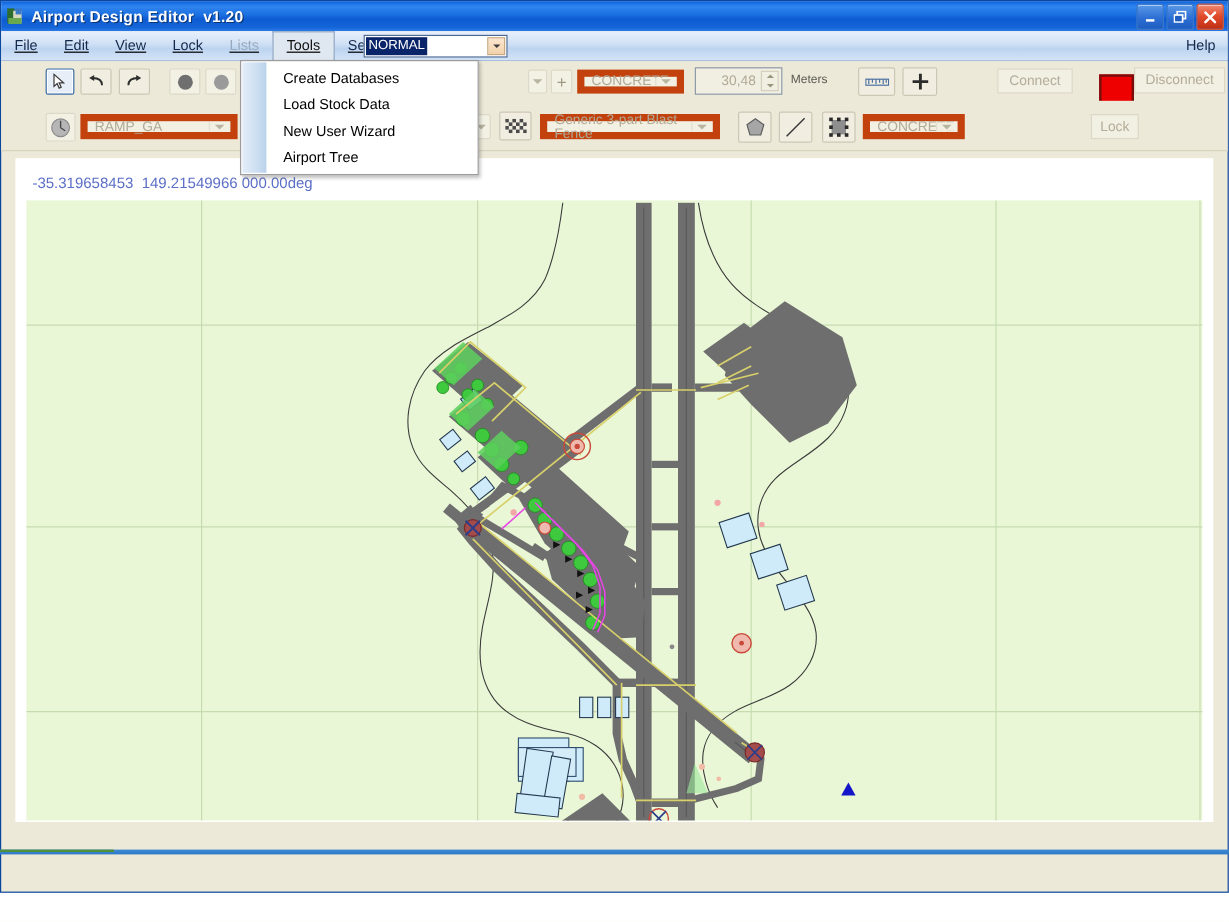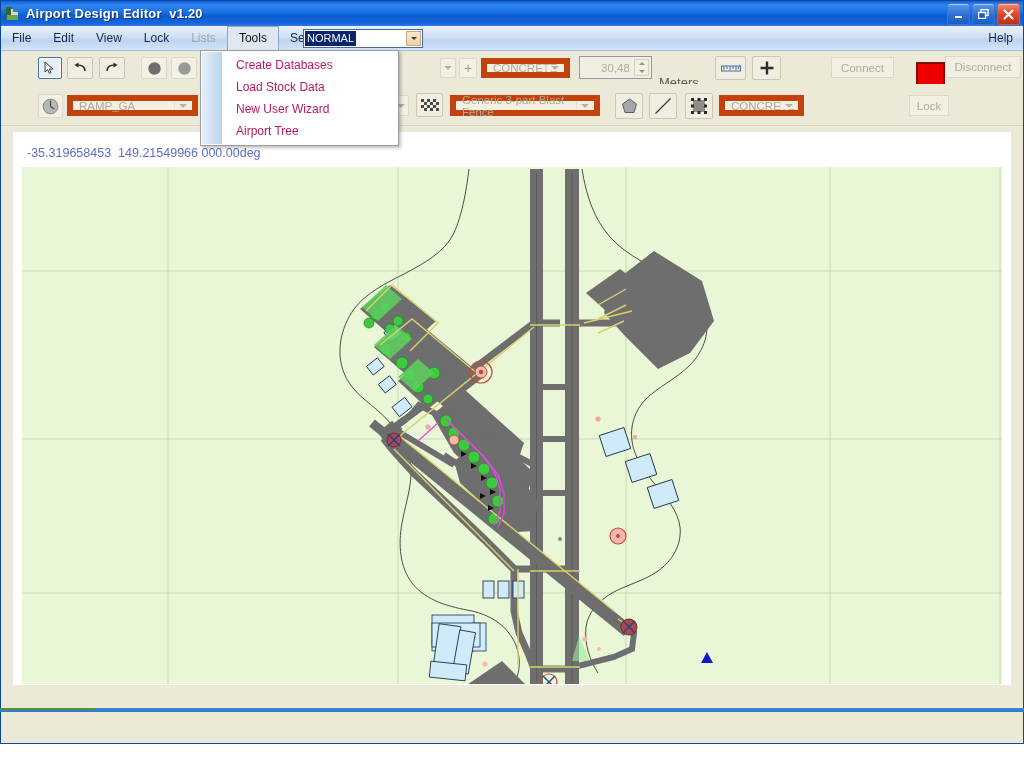--- a/index.html
+++ b/index.html
@@ -35,21 +35,21 @@
        display:flex;align-items:center;justify-content:center;
        box-shadow:inset 0 1px 0 rgba(255,255,255,.5);}
   .tbb.min{background:linear-gradient(180deg,#5b9ae8,#2d6fd4 55%,#1f5dc0);}
   .tbb.max{background:linear-gradient(180deg,#5b9ae8,#2d6fd4 55%,#1f5dc0);}
   .tbb.cls{background:linear-gradient(180deg,#f08a72,#e04a2a 48%,#c02f12);border-color:#d15a3c;}
   .gl{display:block;}
 
   
   .menubar{position:absolute;left:0;top:25px;width:1022px;height:24px;
     background:linear-gradient(180deg,#e8f0fb 0%,#cfe0f5 45%,#bcd4f0 60%,#d3e3f7 100%);
-    border-bottom:1px solid #a8bfdd;display:flex;align-items:center;}
+    border-bottom:1px solid #a8bfdd;display:flex;align-items:center;text-decoration:underline;}
   .mi{height:24px;line-height:24px;padding:0 11px;color:#14284b;font-size:12px;cursor:default;}
   .mi.disabled{color:#9aa8bb;text-align:center;}
   .mi.open{background:#dfe7f1;border-left:1px solid #8fa7c4;border-right:1px solid #8fa7c4;
            border-top:1px solid #8fa7c4;box-sizing:border-box;line-height:23px;color:#111;}
   .menu-help{position:absolute;right:10px;top:0;height:24px;line-height:24px;color:#14284b;font-size:12px;}
 
   
   .mode-combo{position:absolute;left:302px;top:28px;width:120px;height:19px;
     border:1px solid #4a6a94;background:#fff;display:flex;align-items:center;box-sizing:border-box;}
   .mode-val{background:#0a246a;color:#fff;font-size:11px;padding:1px 2px;margin-left:1px;line-height:13px;}
@@ -57,21 +57,21 @@
     background:linear-gradient(180deg,#fbe6cf,#f3d2ab);border:1px solid #c9a97f;
     display:flex;align-items:center;justify-content:center;box-sizing:border-box;}
   .mode-arrow i{border-left:3px solid transparent;border-right:3px solid transparent;border-top:3px solid #3b3b3b;}
 
   
   .dropdown{position:absolute;left:199px;top:49px;width:199px;
     background:#fff;border:1px solid #9c9c9c;box-shadow:2px 2px 3px rgba(0,0,0,.25);z-index:60;
     padding:3px 0;box-sizing:border-box;}
   .dd-gutter{position:absolute;left:1px;top:1px;bottom:1px;width:20px;
     background:linear-gradient(90deg,#e3edf9 0%,#cfe0f2 55%,#b9d2ea 100%);}
-  .dd-item{position:relative;height:22px;line-height:22px;padding-left:35px;font-size:12px;color:#be185d;
+  .dd-item{position:relative;height:22px;line-height:22px;padding-left:35px;font-size:12px;color:#000000;
            z-index:2;cursor:default;}
 
   
   .toolbar{position:absolute;left:0;width:1022px;background:#ece9d8;}
   .tbrow1{top:50px;height:33px;}
   .tbrow2{top:83px;height:41px;border-bottom:1px solid #d7d3bf;}
 
   .btn{position:absolute;background:#f1eee1;border:1px solid #cbc7b4;border-radius:2px;
        box-sizing:border-box;display:flex;align-items:center;justify-content:center;}
   .btn.sel{border:1px solid #3f6fa8;background:#e7eef8;box-shadow:inset 0 0 0 1px #fff;}
@@ -86,21 +86,21 @@
   .spin{position:absolute;box-sizing:border-box;background:#f1eee2;border:1px solid #8e9aa8;
         color:#b0aa96;font-size:11.5px;display:flex;align-items:center;justify-content:center;}
   .spin .sarw{position:absolute;right:2px;top:2px;bottom:2px;width:13px;background:#f1eee2;
         border:1px solid #d4d0be;display:flex;flex-direction:column;align-items:center;justify-content:space-around;}
   .spin .sarw i{border-left:3px solid transparent;border-right:3px solid transparent;}
   .spin .sarw i.u{border-bottom:3px solid #9a957f;}
   .spin .sarw i.d{border-top:3px solid #9a957f;}
 
   .plainbtn{position:absolute;box-sizing:border-box;background:#f2efe3;border:1px solid #dcd8c6;
        color:#b3ad99;font-size:11.5px;display:flex;align-items:center;justify-content:center;}
-  .lbl{position:absolute;color:#5b5a52;font-size:13px;margin-top:14px;}
+  .lbl{position:absolute;color:#5b5a52;font-size:10px;}
 
   .swatch{position:absolute;background:#ee0000;border:2px solid #7a0c0c;box-sizing:border-box;}
 
   
   .canvas-wrap{position:absolute;left:12px;top:131px;width:998px;height:553px;background:#fff;
                border:1px solid #ffffff;box-sizing:border-box;overflow:hidden;}
   .coord{position:absolute;left:13px;top:13px;color:#5b6fc6;font-size:12.5px;z-index:5;white-space:pre;}
 
   
   .statusbar{position:absolute;left:2px;top:688px;width:1018px;height:20px;

